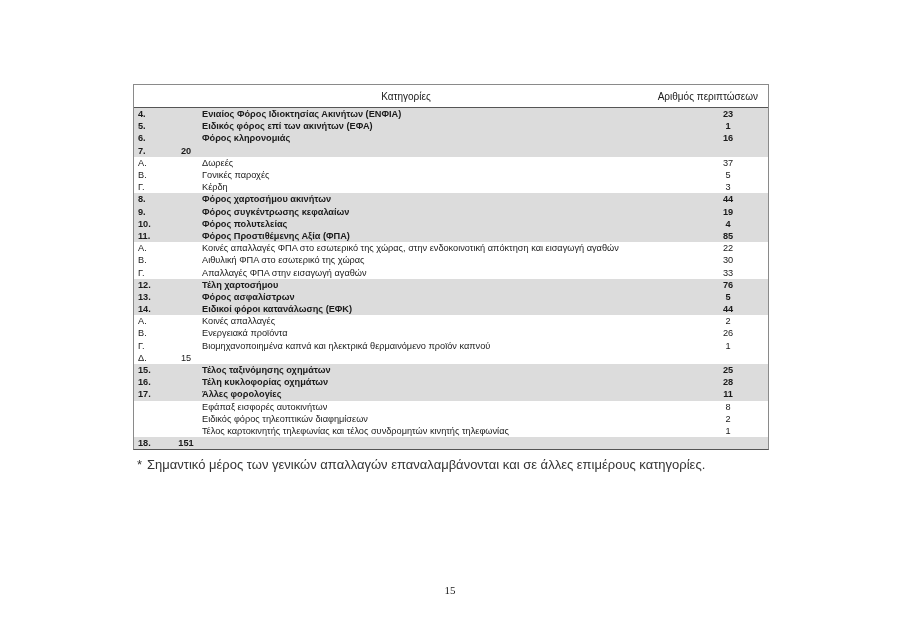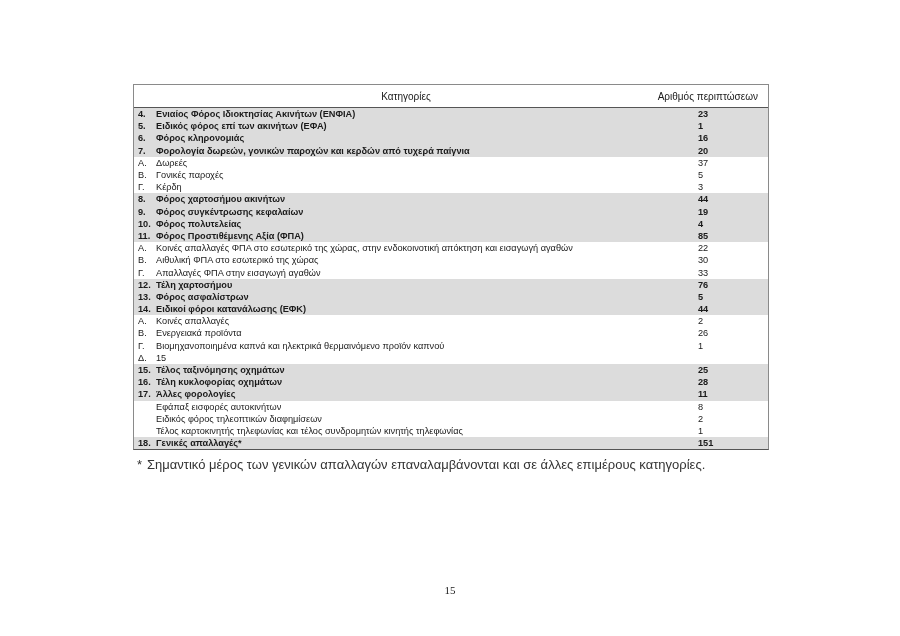--- a/index.html
+++ b/index.html
@@ -5,22 +5,22 @@
   html, body { margin:0; padding:0; background:#ffffff; }
   body { width:900px; height:636px; position:relative; overflow:hidden; font-family:"Liberation Sans", sans-serif; color:#1a1a1a; }
   .tbl-wrap { position:absolute; left:133px; top:84px; width:634px; border:1px solid #8a8a8a; border-bottom:1.5px solid #555; }
   .hdr { display:flex; height:22px; align-items:center; border-bottom:1.5px solid #555; font-size:10px; }
   .hdr .c1 { flex:1; text-align:center; padding-left:40px; }
   .hdr .c2 { width:120px; text-align:right; padding-right:10px; }
   .row { display:flex; height:12.2px; align-items:center; font-size:9.2px; line-height:12px; }
   .row.main { background:#dcdcdc; font-weight:bold; }
   .row.sub { background:#ffffff; }
   .row .num { width:18px; padding-left:4px; }
-  .row .lbl { flex:1; white-space:nowrap; }
-  .row .val { width:60px; text-align:left; padding-right:10px; }
+  .row .lbl { flex:1; white-space:nowrap;margin-left:46px; }
+  .row .val { width:60px; text-align:center; padding-right:10px; }
   .footnote { position:absolute; left:137px; top:457px; font-size:13px; color:#333; }
   .footnote .star { margin-right:5px; }
   .page-no { position:absolute; left:0; width:900px; top:584px; text-align:center; font-family:"Liberation Serif", serif; font-size:11px; color:#222; }
 </style>
 </head>
 <body>
 
 <div class="tbl-wrap">
   <div class="hdr">
     <div class="c1">Κατηγορίες</div>
@@ -37,21 +37,20 @@
         <div class="lbl">Ειδικός φόρος επί των ακινήτων (ΕΦΑ)</div>
         <div class="val">1</div>
       </div>
       <div class="row main">
         <div class="num">6.</div>
         <div class="lbl">Φόρος κληρονομιάς</div>
         <div class="val">16</div>
       </div>
       <div class="row main">
         <div class="num">7.</div>
-        <div class="lbl">Φορολογία δωρεών, γονικών παροχών και κερδών από τυχερά παίγνια</div>
         <div class="val">20</div>
       </div>
       <div class="row sub">
         <div class="num">Α.</div>
         <div class="lbl">Δωρεές</div>
         <div class="val">37</div>
       </div>
       <div class="row sub">
         <div class="num">Β.</div>
         <div class="lbl">Γονικές παροχές</div>
@@ -156,21 +155,20 @@
         <div class="lbl">Ειδικός φόρος τηλεοπτικών διαφημίσεων</div>
         <div class="val">2</div>
       </div>
       <div class="row sub">
         <div class="num"></div>
         <div class="lbl">Τέλος καρτοκινητής τηλεφωνίας και τέλος συνδρομητών κινητής τηλεφωνίας</div>
         <div class="val">1</div>
       </div>
       <div class="row main">
         <div class="num">18.</div>
-        <div class="lbl">Γενικές απαλλαγές*</div>
         <div class="val">151</div>
       </div>
     </div>
 </div>
 
 <div class="footnote">
   <span class="star">*</span><span>Σημαντικό μέρος των γενικών απαλλαγών επαναλαμβάνονται και σε άλλες επιμέρους κατηγορίες.</span>
 </div>
 
 <div class="page-no">15</div>

